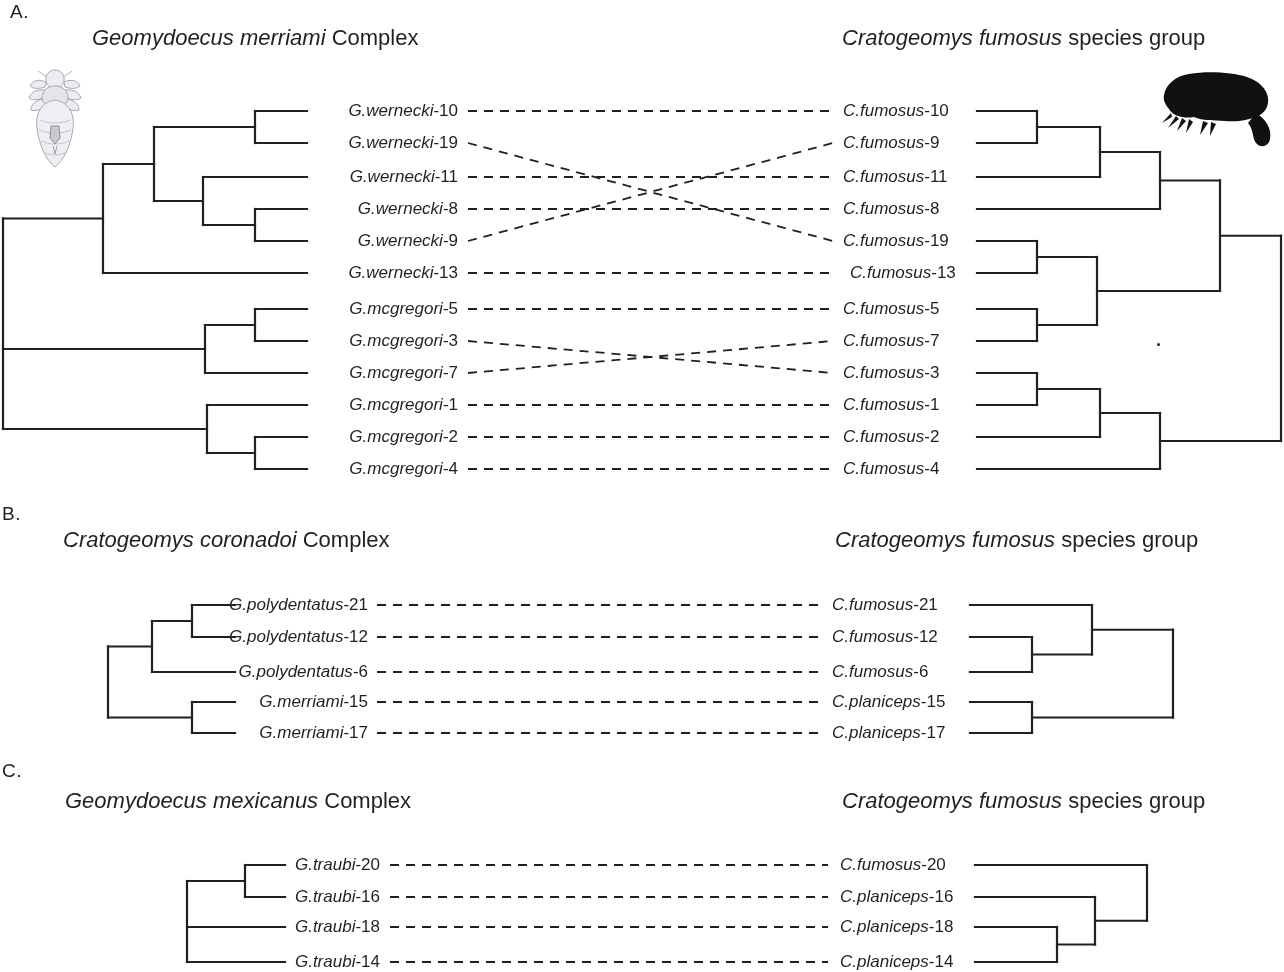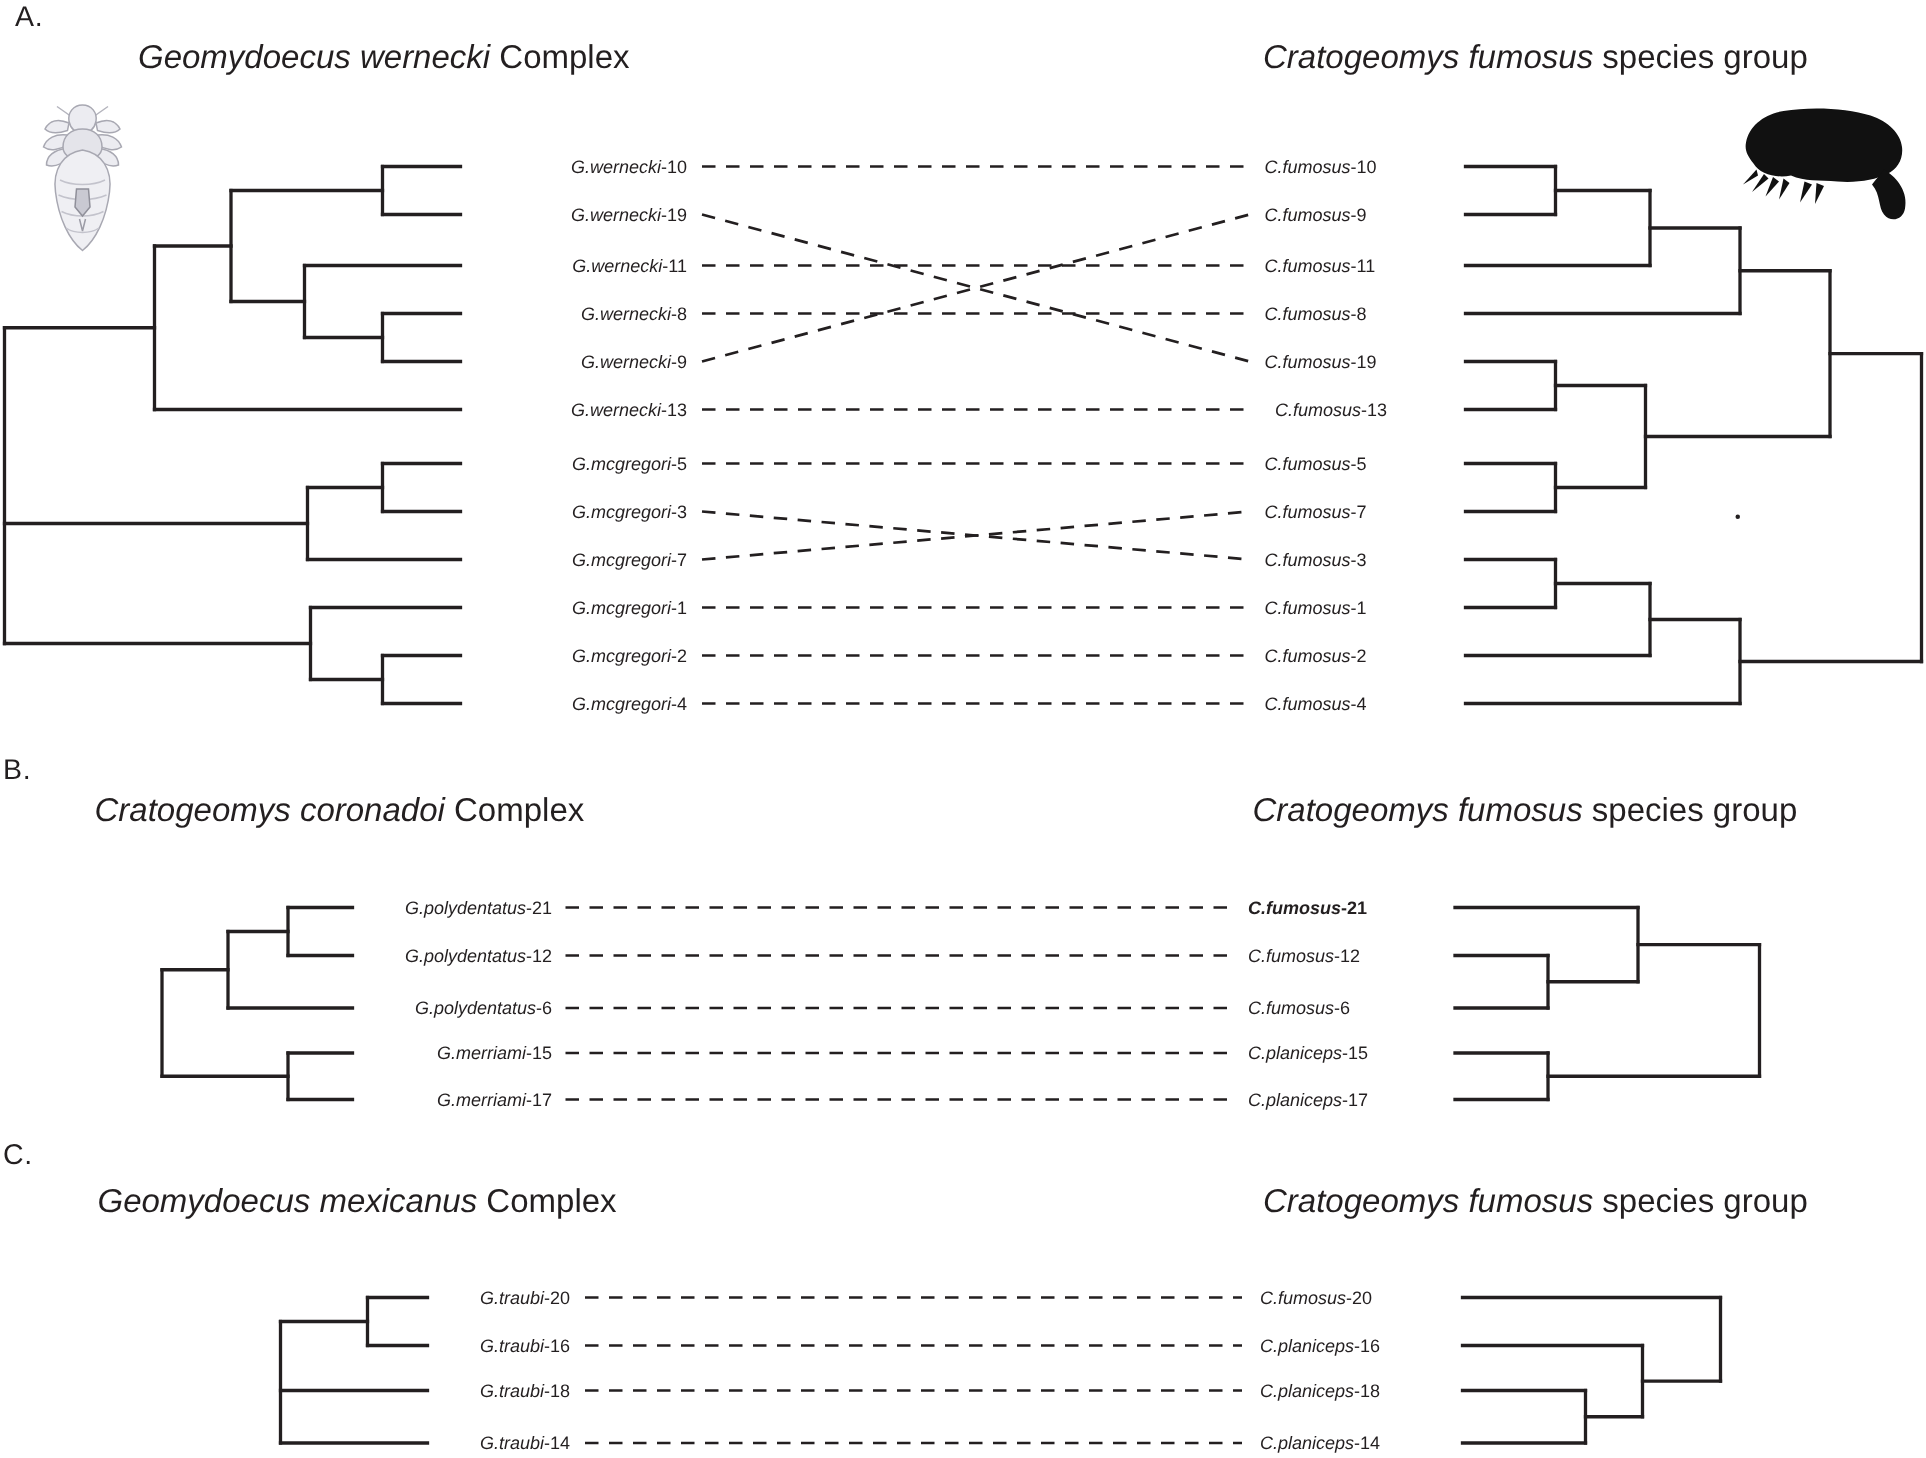--- a/index.html
+++ b/index.html
@@ -2,21 +2,21 @@
 <html><head>
 <meta charset="utf-8">
 <style>
   html,body{margin:0;padding:0;background:#ffffff;}
   #page{position:relative;width:1284px;height:972px;background:#ffffff;
         font-family:"Liberation Sans",sans-serif;color:#231f20;overflow:hidden;}
   #tanglegram-svg{position:absolute;left:0;top:0;}
   .panel-letter{position:absolute;font-size:19px;letter-spacing:0.5px;}
   .tree-title{position:absolute;font-size:22px;white-space:nowrap;}
   .tree-title .it{font-style:italic;}
-  .taxon{position:absolute;font-size:12px;height:20px;line-height:20px;white-space:nowrap;}
+  .taxon{position:absolute;font-size:17px;height:20px;line-height:20px;white-space:nowrap;}
   .taxon .sp{font-style:italic;}
   .taxon.left{text-align:right;}
   .stray-dot{position:absolute;width:3px;height:3px;background:#231f20;border-radius:50%;}
   .deco{position:absolute;}
 </style>
 </head>
 <body>
 
 <div id="page">
 
@@ -145,21 +145,21 @@
       <line x1="1095" y1="944.5" x2="1057" y2="944.5" stroke="#231f20" stroke-width="2.2" stroke-linecap="square"></line>
       <line x1="1057" y1="927" x2="1057" y2="962" stroke="#231f20" stroke-width="2.2" stroke-linecap="square"></line>
       <line x1="1057" y1="927" x2="975" y2="927" stroke="#231f20" stroke-width="2.2" stroke-linecap="square"></line>
       <line x1="1057" y1="962" x2="975" y2="962" stroke="#231f20" stroke-width="2.2" stroke-linecap="square"></line>
     </svg>
 
   <div class="panel-letter" style="left:10px;top:1px;">A.</div>
   <div class="panel-letter" style="left:2px;top:503px;">B.</div>
   <div class="panel-letter" style="left:2px;top:760px;">C.</div>
 
-  <div class="tree-title" style="left:92px;top:25px;"><span class="it">Geomydoecus wernecki</span><span> Complex</span></div>
+  <div class="tree-title" style="left:92px;top:25px;"><span class="it">Geomydoecus merriami</span><span> Complex</span></div>
   <div class="tree-title" style="left:842px;top:25px;"><span class="it">Cratogeomys fumosus</span><span> species group</span></div>
 
   <div class="tree-title" style="left:63px;top:527px;"><span class="it">Cratogeomys coronadoi</span><span> Complex</span></div>
   <div class="tree-title" style="left:835px;top:527px;"><span class="it">Cratogeomys fumosus</span><span> species group</span></div>
 
   <div class="tree-title" style="left:65px;top:788px;"><span class="it">Geomydoecus mexicanus</span><span> Complex</span></div>
   <div class="tree-title" style="left:842px;top:788px;"><span class="it">Cratogeomys fumosus</span><span> species group</span></div>
 
   <svg class="deco" style="left:26px;top:68px;" width="58" height="102" viewBox="0 0 58 102">
     <g stroke="#a8a8b2" fill="#ececf1" stroke-width="1">
@@ -230,21 +230,21 @@
       <div class="taxon right" style="left: 843px; top: 331px;"><span class="sp">C.fumosus</span><span>-7</span></div>
       <div class="taxon right" style="left: 843px; top: 363px;"><span class="sp">C.fumosus</span><span>-3</span></div>
       <div class="taxon right" style="left: 843px; top: 395px;"><span class="sp">C.fumosus</span><span>-1</span></div>
       <div class="taxon right" style="left: 843px; top: 427px;"><span class="sp">C.fumosus</span><span>-2</span></div>
       <div class="taxon right" style="left: 843px; top: 459px;"><span class="sp">C.fumosus</span><span>-4</span></div>
       <div class="taxon left" style="right: 916px; top: 595px;"><span class="sp">G.polydentatus</span><span>-21</span></div>
       <div class="taxon left" style="right: 916px; top: 627px;"><span class="sp">G.polydentatus</span><span>-12</span></div>
       <div class="taxon left" style="right: 916px; top: 662px;"><span class="sp">G.polydentatus</span><span>-6</span></div>
       <div class="taxon left" style="right: 916px; top: 692px;"><span class="sp">G.merriami</span><span>-15</span></div>
       <div class="taxon left" style="right: 916px; top: 723px;"><span class="sp">G.merriami</span><span>-17</span></div>
-      <div class="taxon right" style="left: 832px; top: 595px; font-weight: bold;"><span class="sp">C.fumosus</span><span>-21</span></div>
+      <div class="taxon right" style="left: 832px; top: 595px;"><span class="sp">C.fumosus</span><span>-21</span></div>
       <div class="taxon right" style="left: 832px; top: 627px;"><span class="sp">C.fumosus</span><span>-12</span></div>
       <div class="taxon right" style="left: 832px; top: 662px;"><span class="sp">C.fumosus</span><span>-6</span></div>
       <div class="taxon right" style="left: 832px; top: 692px;"><span class="sp">C.planiceps</span><span>-15</span></div>
       <div class="taxon right" style="left: 832px; top: 723px;"><span class="sp">C.planiceps</span><span>-17</span></div>
       <div class="taxon left" style="right: 904px; top: 855px;"><span class="sp">G.traubi</span><span>-20</span></div>
       <div class="taxon left" style="right: 904px; top: 887px;"><span class="sp">G.traubi</span><span>-16</span></div>
       <div class="taxon left" style="right: 904px; top: 917px; margin-left: 40px;"><span class="sp">G.traubi</span><span>-18</span></div>
       <div class="taxon left" style="right: 904px; top: 952px;"><span class="sp">G.traubi</span><span>-14</span></div>
       <div class="taxon right" style="left: 840px; top: 855px;"><span class="sp">C.fumosus</span><span>-20</span></div>
       <div class="taxon right" style="left: 840px; top: 887px;"><span class="sp">C.planiceps</span><span>-16</span></div>

